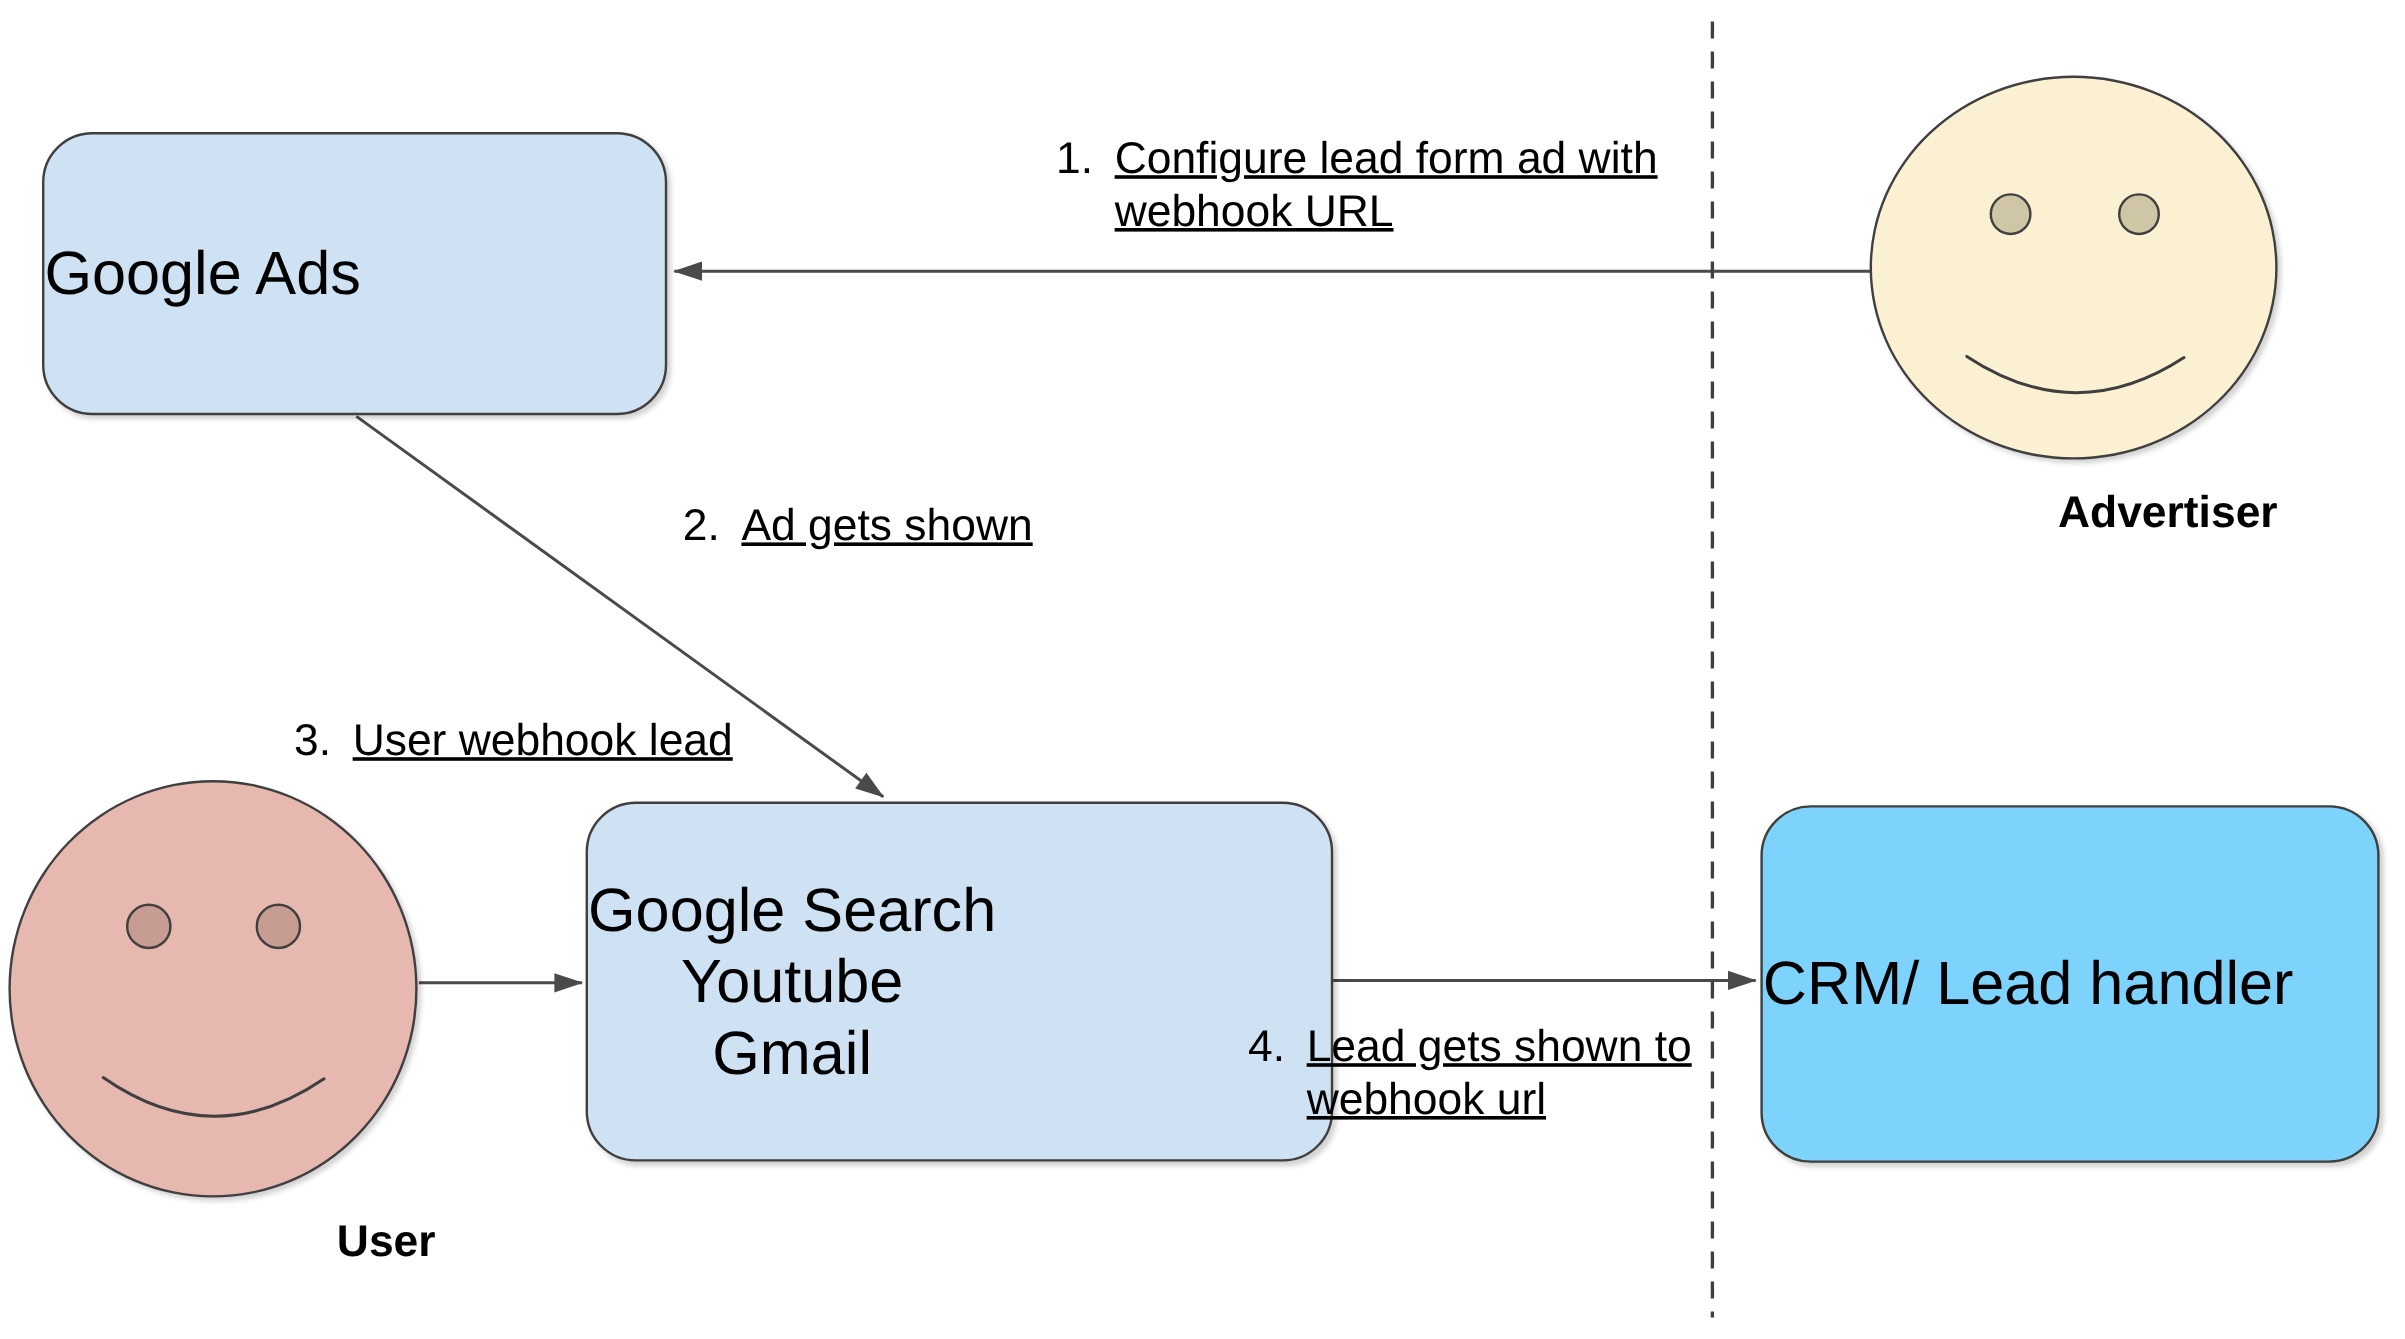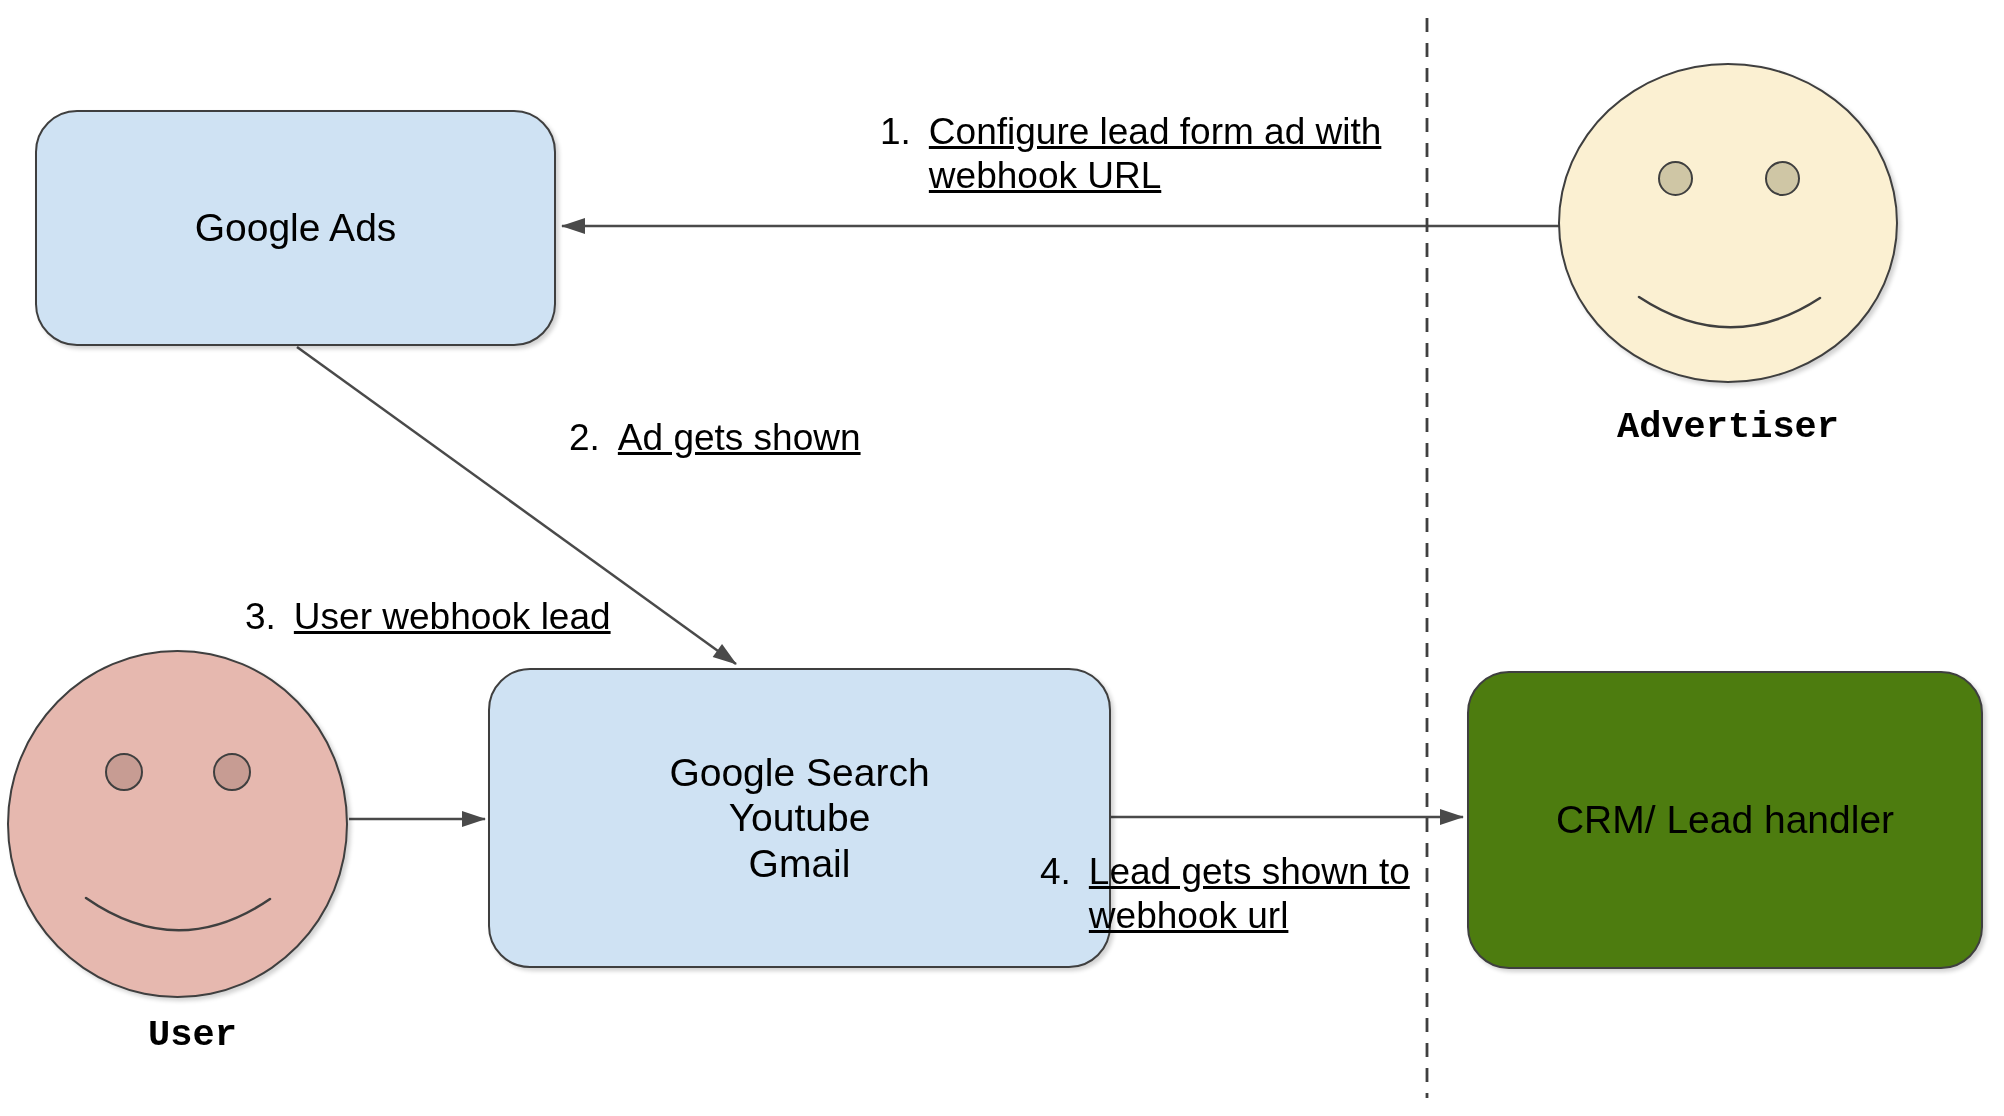--- a/index.html
+++ b/index.html
@@ -16,28 +16,28 @@
 
   .edges { position: absolute; left: 0; top: 0; width: 2004px; height: 1116px; }
 
   .box {
     position: absolute;
     background: #cfe2f3;
     border: 2.5px solid #3f3f3f;
     border-radius: 42px;
     display: flex;
     align-items: center;
-    justify-content: center;
+    justify-content: flex-start;
     text-align: center;
-    font-size: 39px;
+    font-size: 51px;
     line-height: 1.16;
     box-shadow: 3px 3px 4px rgba(0,0,0,0.18);
   }
   .box .box-label { white-space: pre-line; }
-  .box.yellow { background: #4d7c0f; }
+  .box.yellow { background: #7dd3fc; }
 
   .face {
     position: absolute;
     border: 2.5px solid #3f3f3f;
     border-radius: 50%;
     box-shadow: 3px 3px 4px rgba(0,0,0,0.18);
   }
   .face.yellow { background: #fbf0d2; }
   .face.pink   { background: #e6b8af; }
   .eye {
@@ -46,22 +46,21 @@
     border-radius: 50%;
   }
   .face.yellow .eye { background: #cfc6a5; }
   .face.pink   .eye { background: #c79c93; }
   .smile { position: absolute; left: 0; top: 0; overflow: visible; }
 
   .actor-label {
     position: absolute;
     font-weight: bold;
     font-size: 37px;
-    text-align: center;
-    font-family: Liberation Mono, monospace;
+    text-align: right;
   }
 
   .step {
     position: absolute;
     display: flex;
     align-items: flex-start;
     font-size: 37px;
     line-height: 1.18;
   }
   .step .num { margin-right: 18px; }

